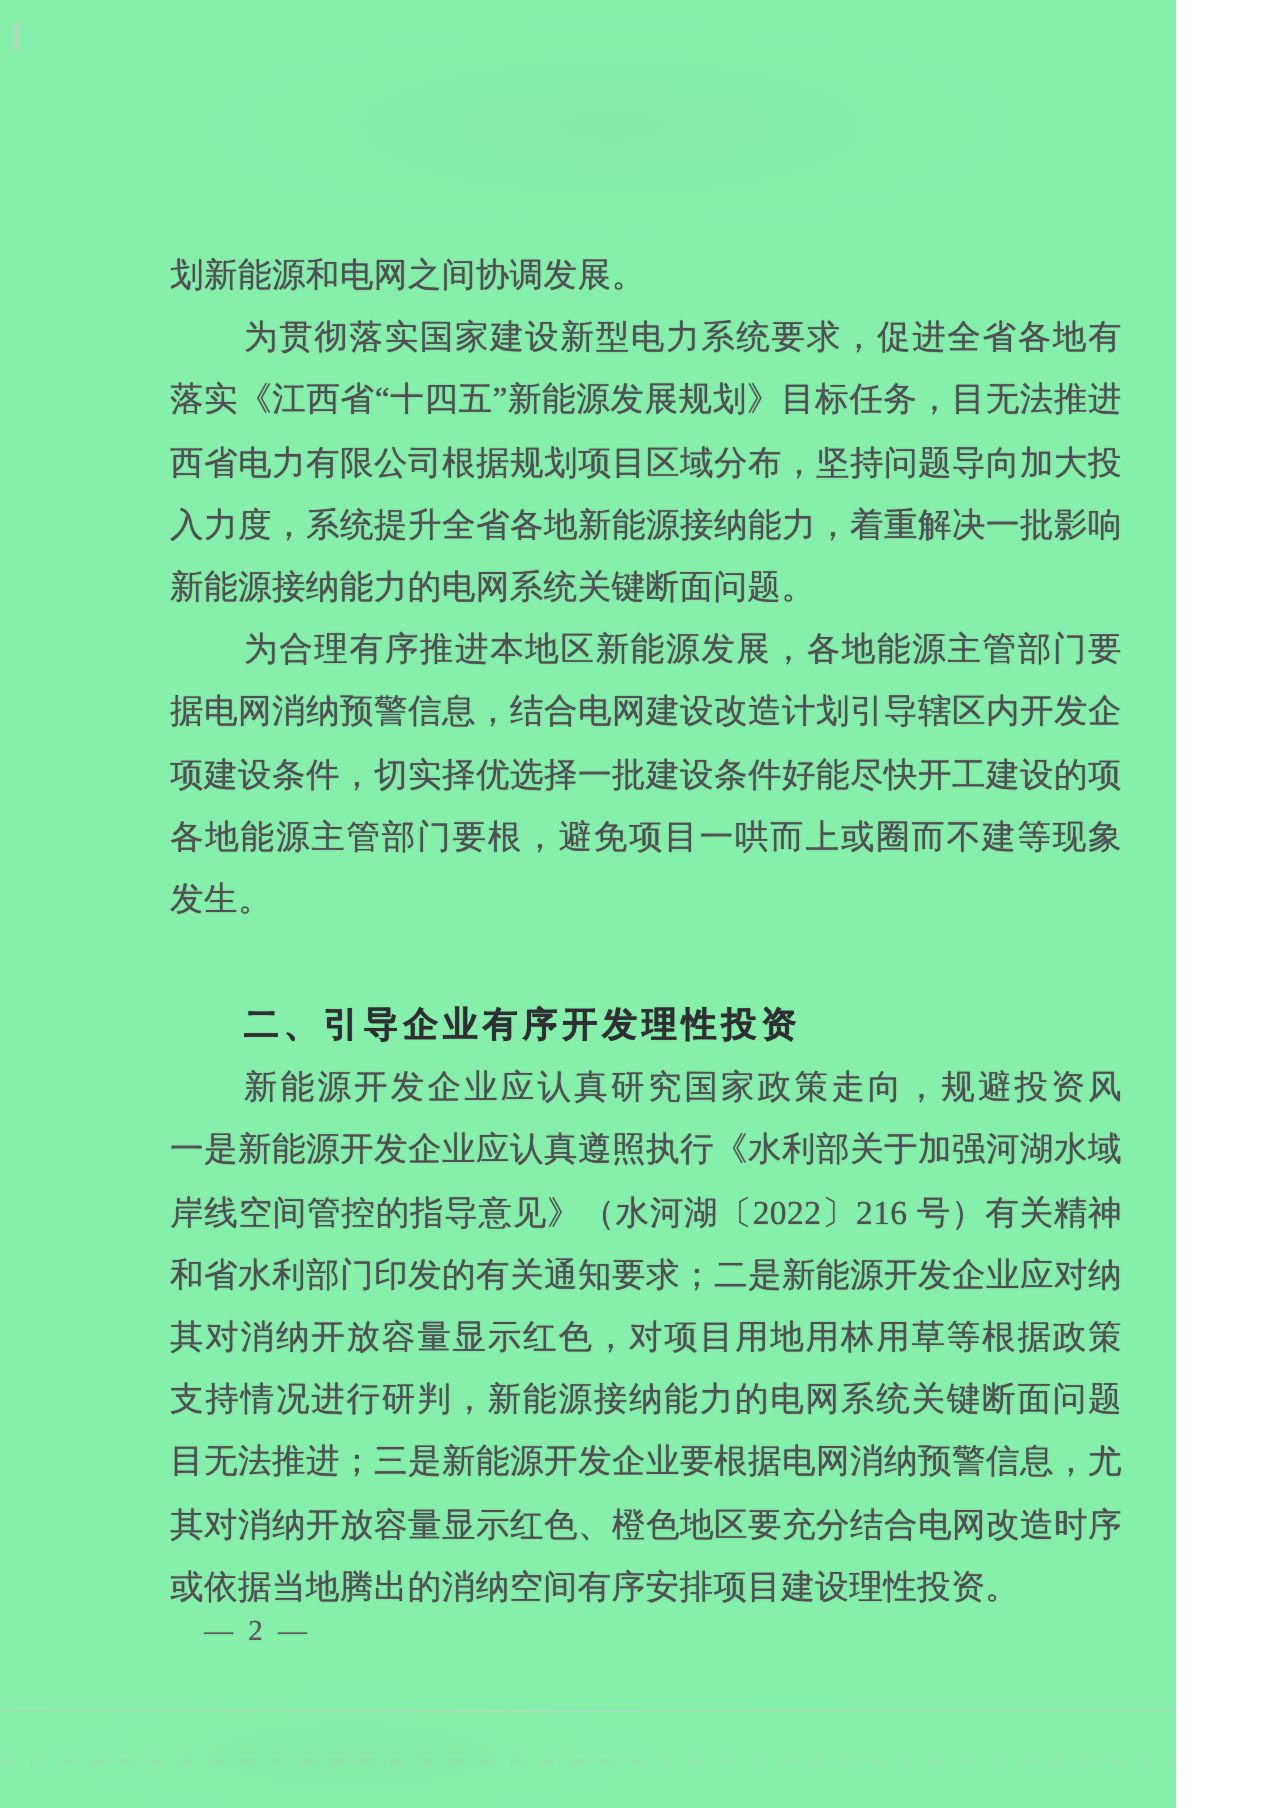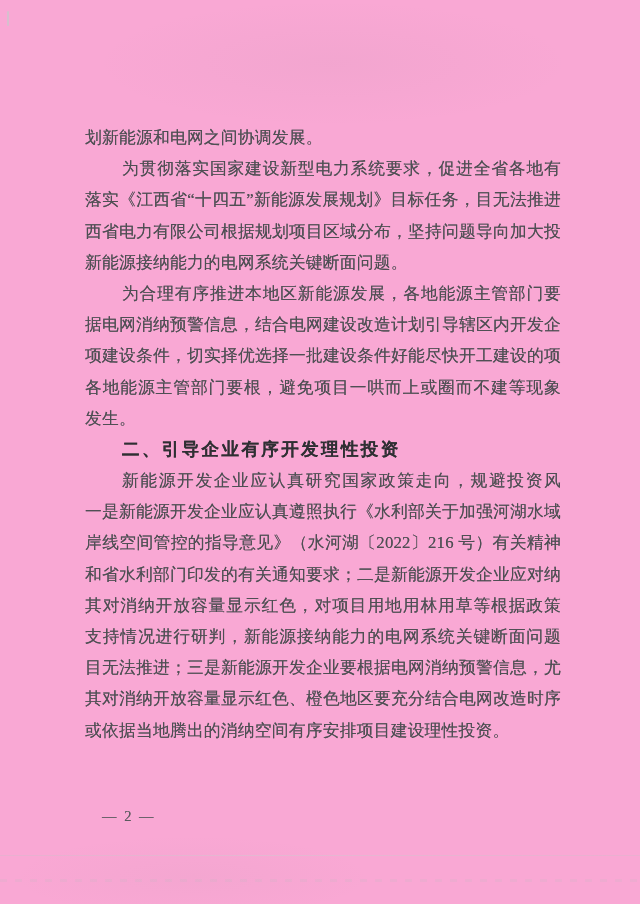--- a/index.html
+++ b/index.html
@@ -2,23 +2,23 @@
 <html><head>
 <meta charset="utf-8">
 <style>
   html, body {
     margin: 0;
     padding: 0;
     background: #ffffff;
   }
   .page {
     position: relative;
-    width: 640px;
+    width: 588px;
     height: 904px;
-    background: #f9a8d4;
+    background: #86efac;
     overflow: hidden;
     font-family: "Liberation Serif", "DejaVu Serif", serif;
   }
   
   .page::before {
     content: "";
     position: absolute;
     inset: 0;
     background:
       radial-gradient(ellipse 340px 90px at 52% 7%, rgba(120,120,125,0.05), transparent 70%),
@@ -47,20 +47,21 @@
   .line.indent {
     padding-left: 37px;
   }
   .line.heading {
     font-family: "Liberation Sans", "DejaVu Sans", sans-serif;
     font-weight: 700;
     font-size: 17.5px;
     letter-spacing: 2.4px;
     color: #2f2f33;
     text-shadow: 0 0 0.5px rgba(47,47,51,0.9);
+    margin-top: 32px;
   }
   .page-number {
     position: absolute;
     left: 102px;
     top: 806px;
     font-size: 14.5px;
     line-height: 20px;
     letter-spacing: 2px;
     color: #5a5a5e;
     text-shadow: 0 0 0.6px rgba(90,90,94,0.7);
@@ -103,20 +104,21 @@
 <body>
 
 <div class="page">
   <div class="corner-mark"></div>
 
   <div class="text-block" id="text-block">
       <div class="line">划新能源和电网之间协调发展。</div>
       <div class="line justify indent">为贯彻落实国家建设新型电力系统要求，促进全省各地有效</div>
       <div class="line justify">落实《江西省“十四五”新能源发展规划》目标任务，目无法推进</div>
       <div class="line justify">西省电力有限公司根据规划项目区域分布，坚持问题导向加大投</div>
+      <div class="line justify">入力度，系统提升全省各地新能源接纳能力，着重解决一批影响</div>
       <div class="line">新能源接纳能力的电网系统关键断面问题。</div>
       <div class="line justify indent">为合理有序推进本地区新能源发展，各地能源主管部门要根</div>
       <div class="line justify">据电网消纳预警信息，结合电网建设改造计划引导辖区内开发企</div>
       <div class="line justify">项建设条件，切实择优选择一批建设条件好能尽快开工建设的项</div>
       <div class="line justify">各地能源主管部门要根，避免项目一哄而上或圈而不建等现象</div>
       <div class="line">发生。</div>
       <div class="line indent heading">二、引导企业有序开发理性投资</div>
       <div class="line justify indent">新能源开发企业应认真研究国家政策走向，规避投资风险。</div>
       <div class="line justify">一是新能源开发企业应认真遵照执行《水利部关于加强河湖水域</div>
       <div class="line justify">岸线空间管控的指导意见》（水河湖〔2022〕216 号）有关精神</div>

